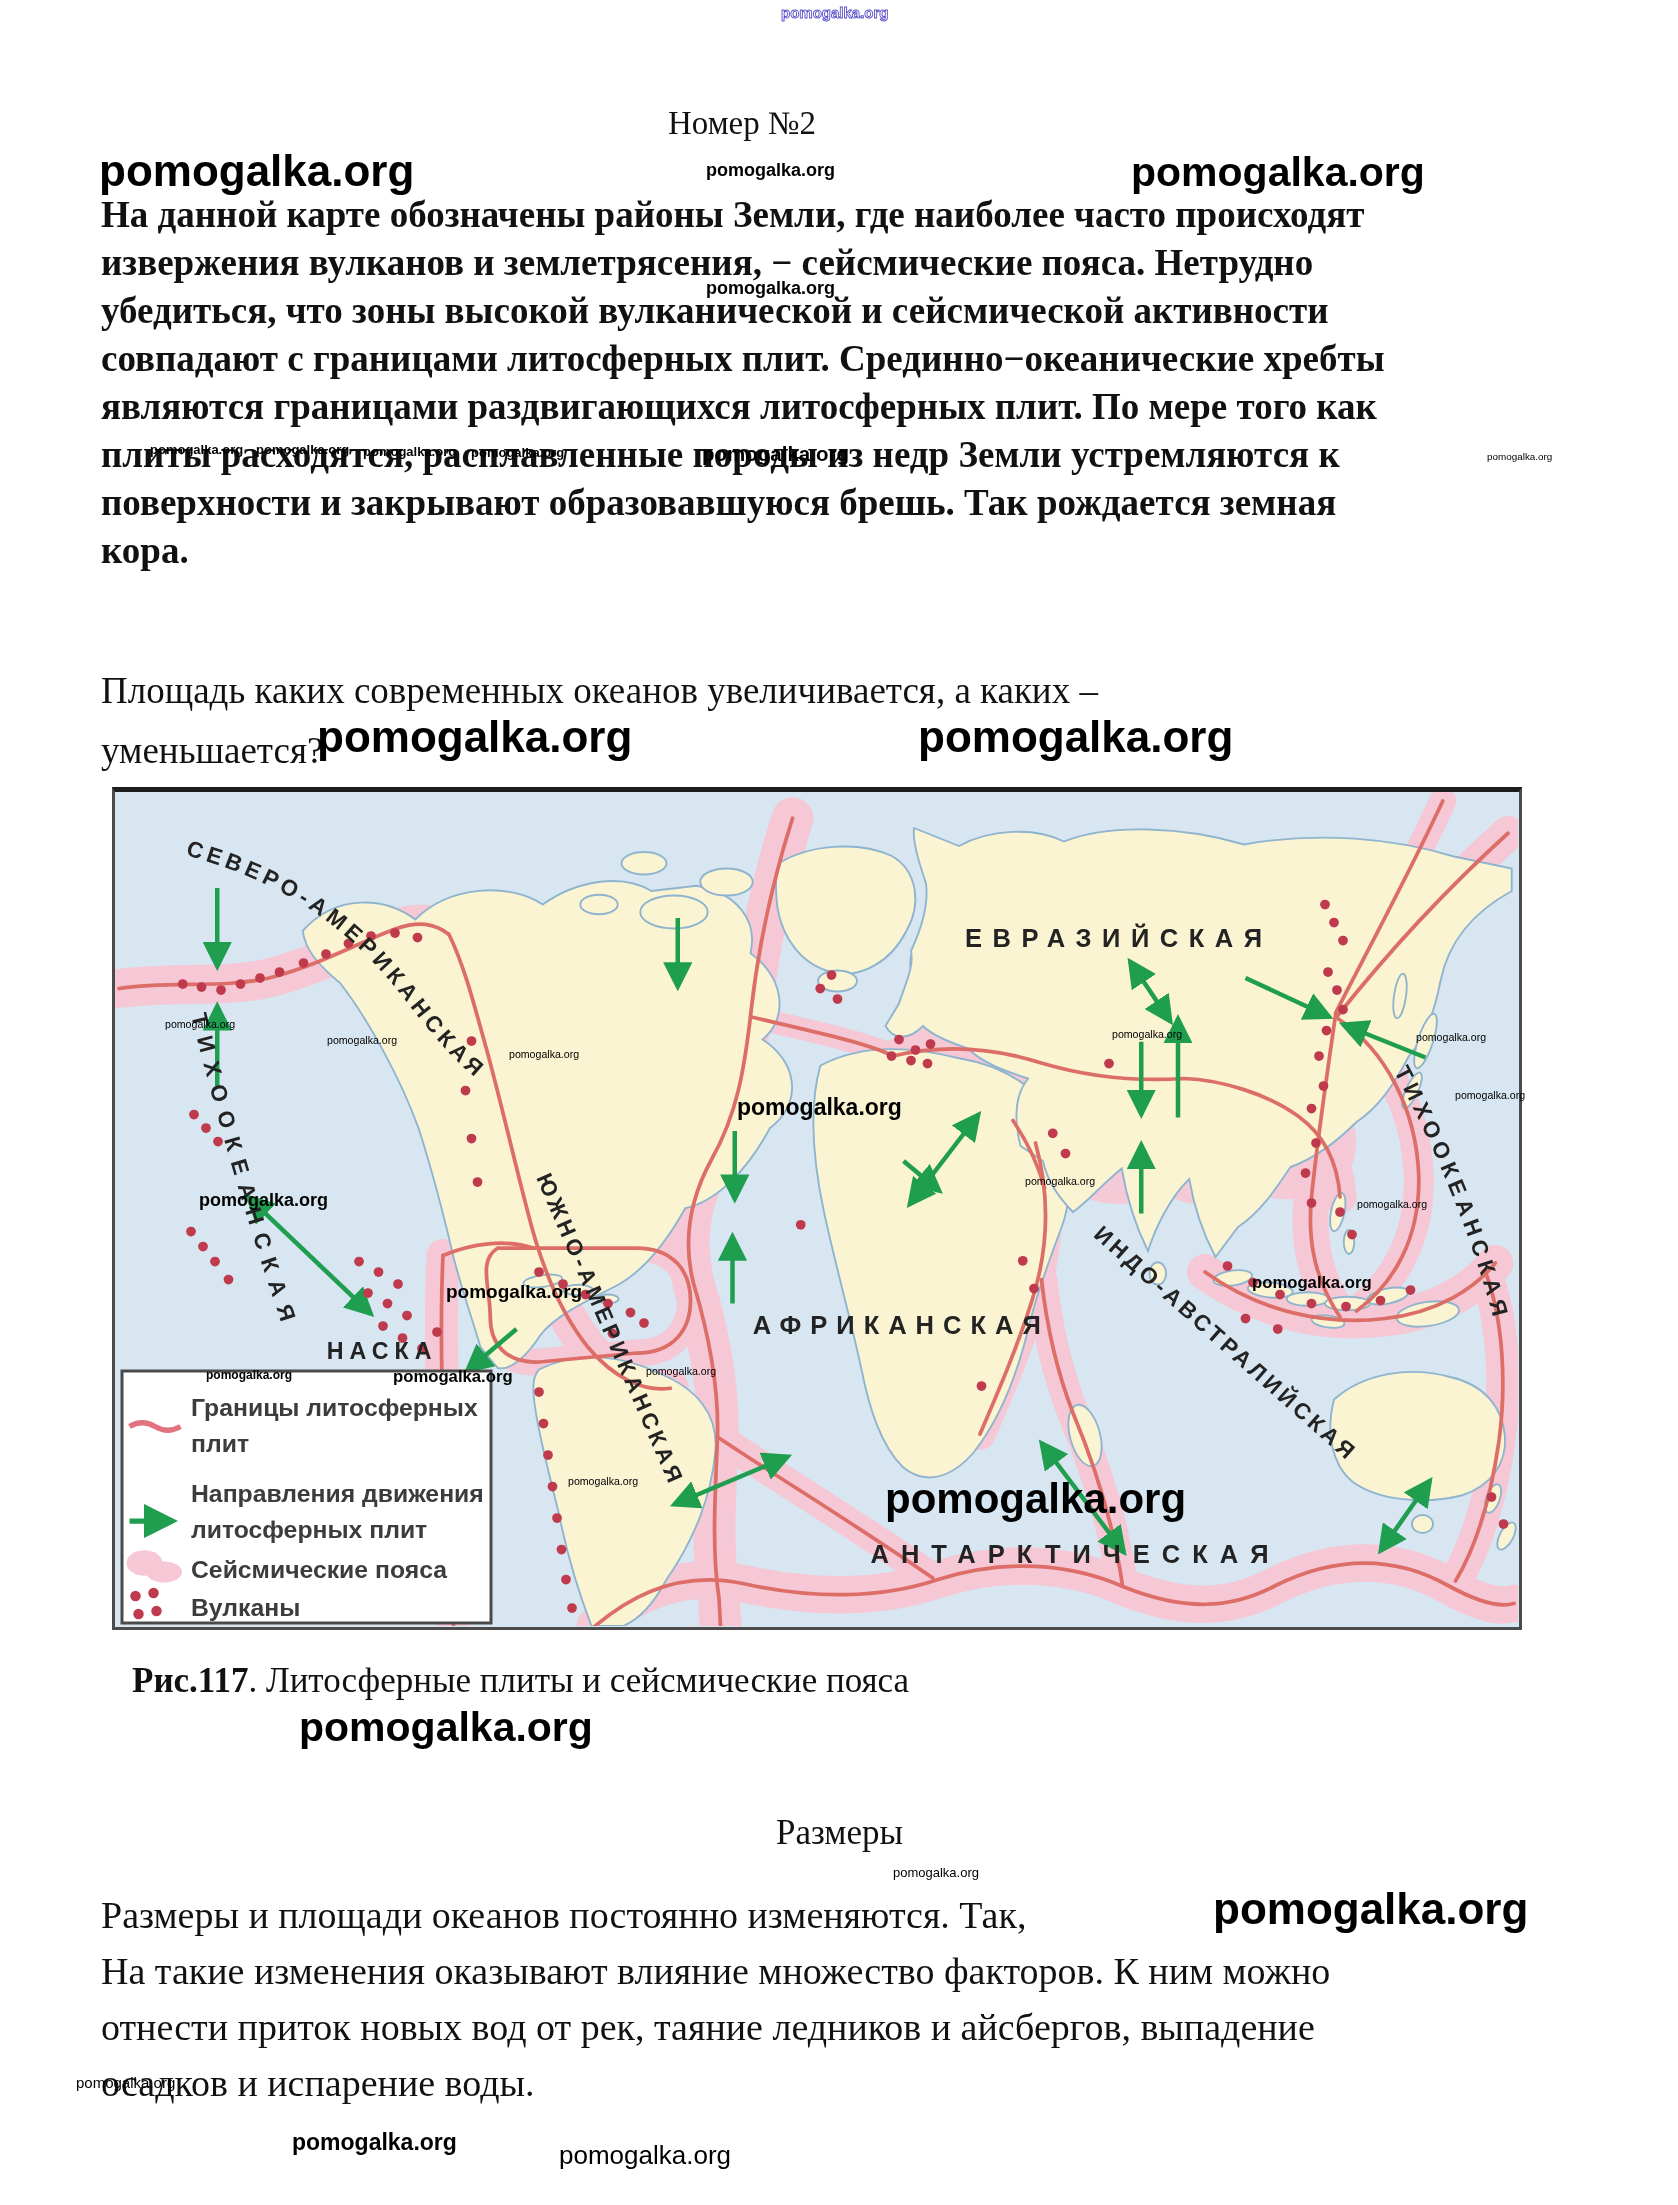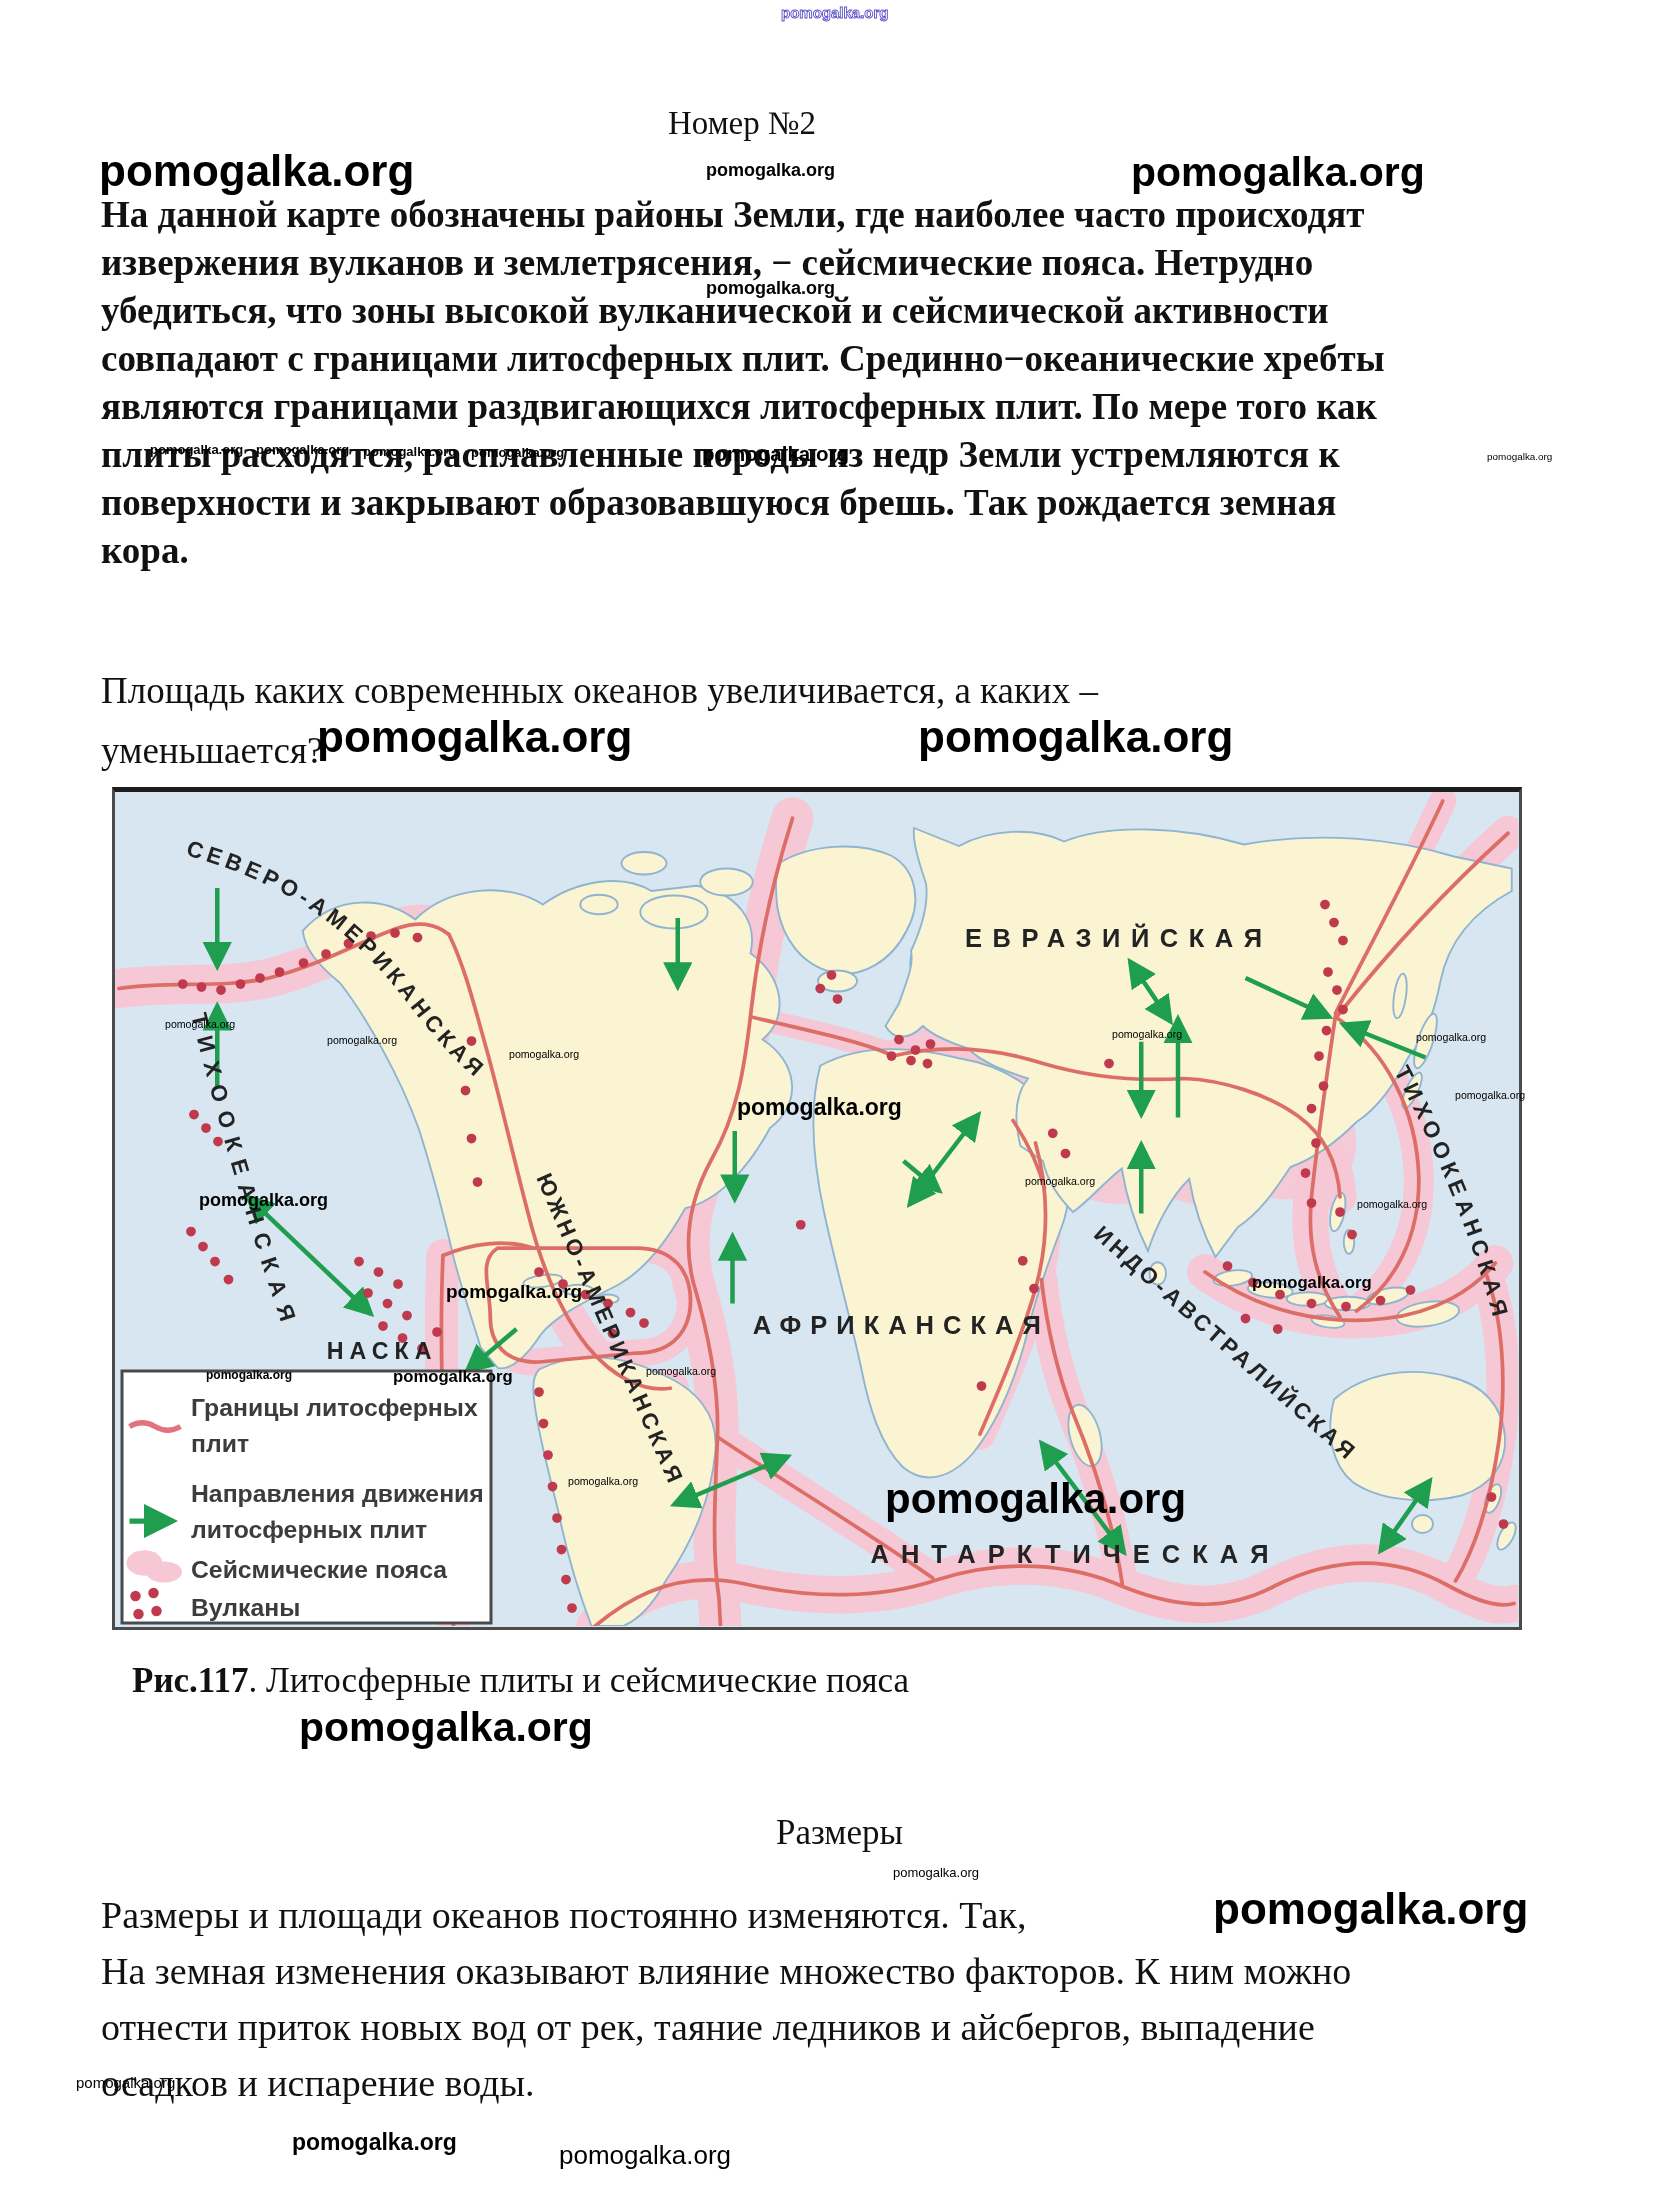--- a/index.html
+++ b/index.html
@@ -293,21 +293,21 @@
 </div>
 
 <div class="abs serif caption" style="left:112px;top:1661px;">
   <span class="b">Рис.117</span><span>. Литосферные плиты и сейсмические пояса</span>
 </div>
 
 <div class="abs serif" style="left:0;width:1679px;top:1813px;text-align:center;font-size:35px;">Размеры</div>
 
 <div id="solution-lines" class="abs serif" style="left:101px;top:1893px;width:1516px;">
     <div class="sol-line"><span>Размеры и площади океанов постоянно изменяются. Так,</span></div>
-    <div class="sol-line"><span>На земная изменения оказывают влияние множество факторов. К ним можно</span></div>
+    <div class="sol-line"><span>На такие изменения оказывают влияние множество факторов. К ним можно</span></div>
     <div class="sol-line"><span>отнести приток новых вод от рек, таяние ледников и айсбергов, выпадение</span></div>
     <div class="sol-line"><span>осадков и испарение воды.</span></div>
   </div>
 
 <div id="wm-layer">
     <div class="wm outline" style="left: 781px; top: 4.5px; font-size: 15px; font-weight: 700;">pomogalka.org</div>
     <div class="wm" style="left: 99px; top: 149px; font-size: 44px; font-weight: 700;">pomogalka.org</div>
     <div class="wm" style="left: 706px; top: 161px; font-size: 18px; font-weight: 700;">pomogalka.org</div>
     <div class="wm" style="left: 1131px; top: 152px; font-size: 41px; font-weight: 700;">pomogalka.org</div>
     <div class="wm" style="left: 706px; top: 279px; font-size: 18px; font-weight: 700;">pomogalka.org</div>

